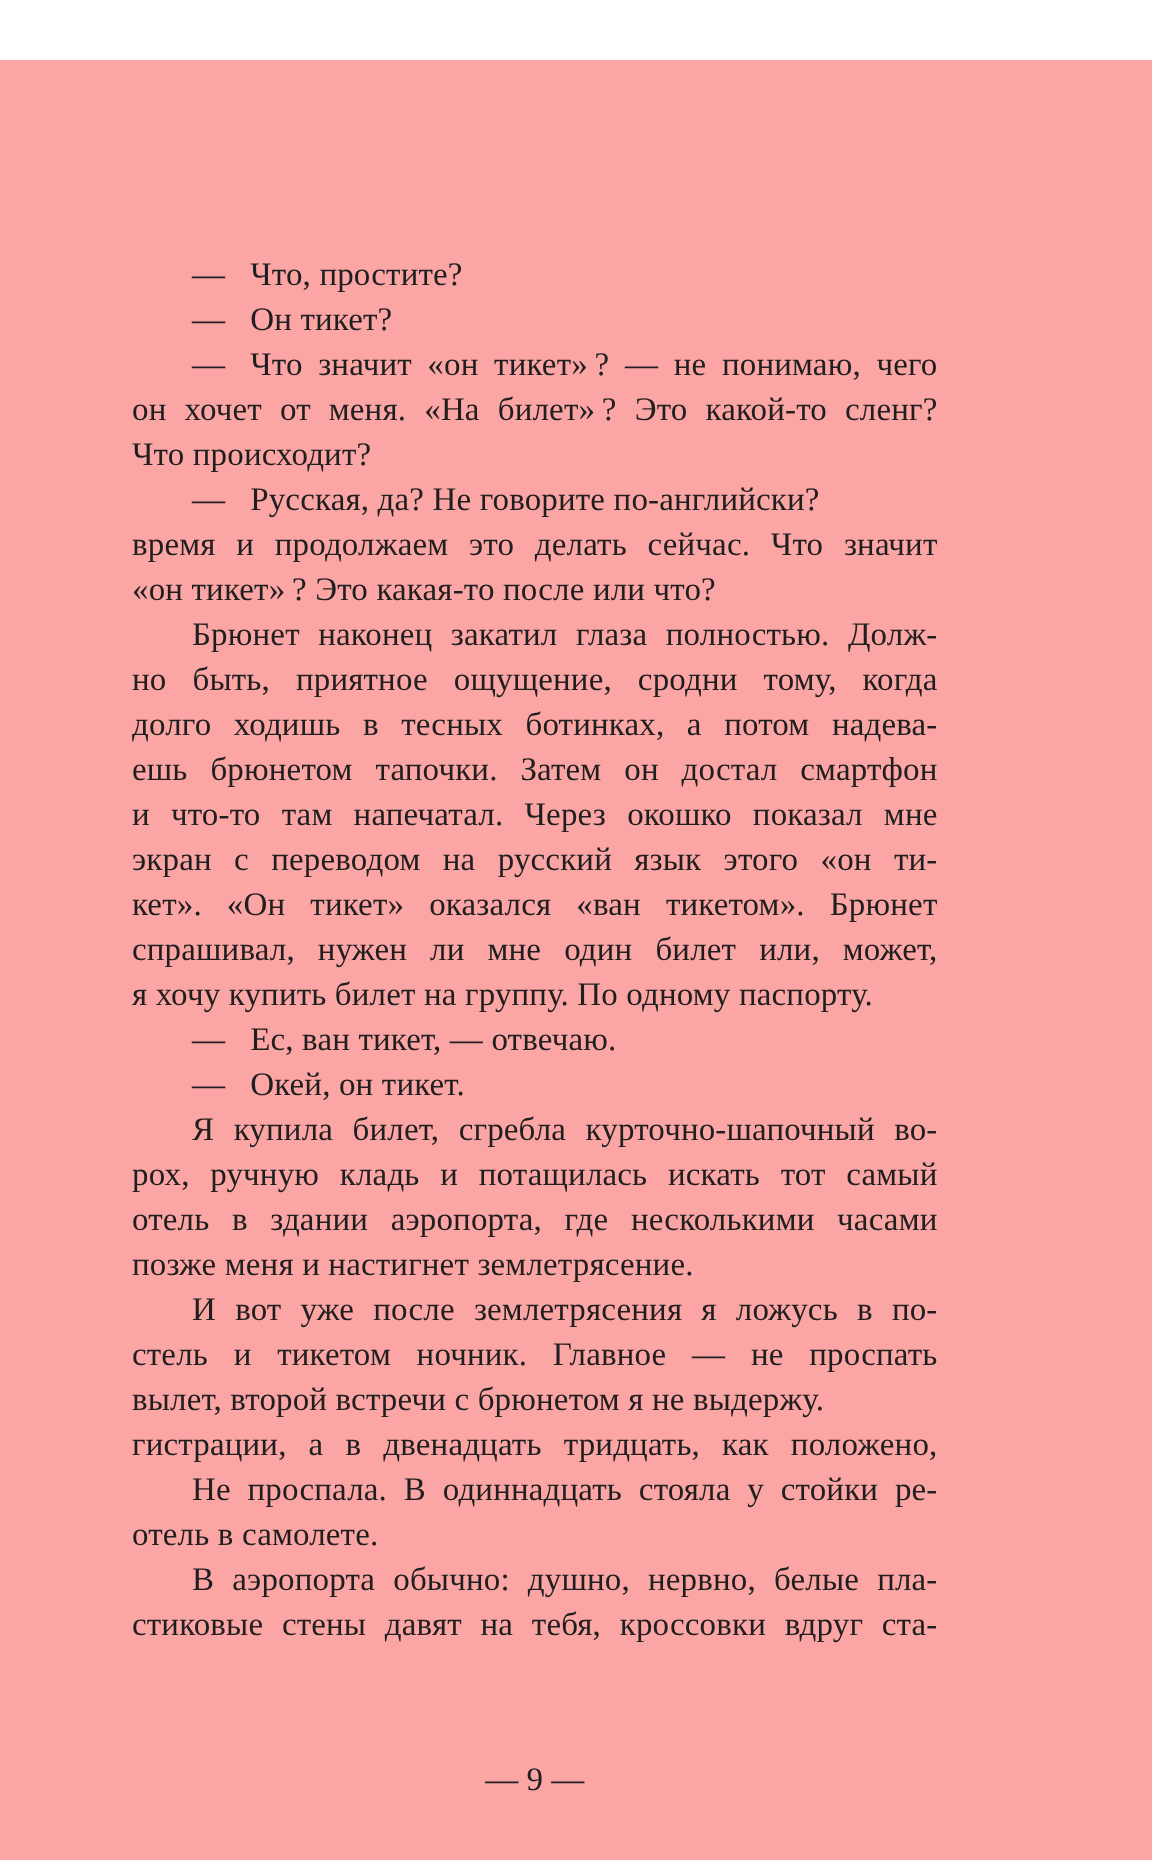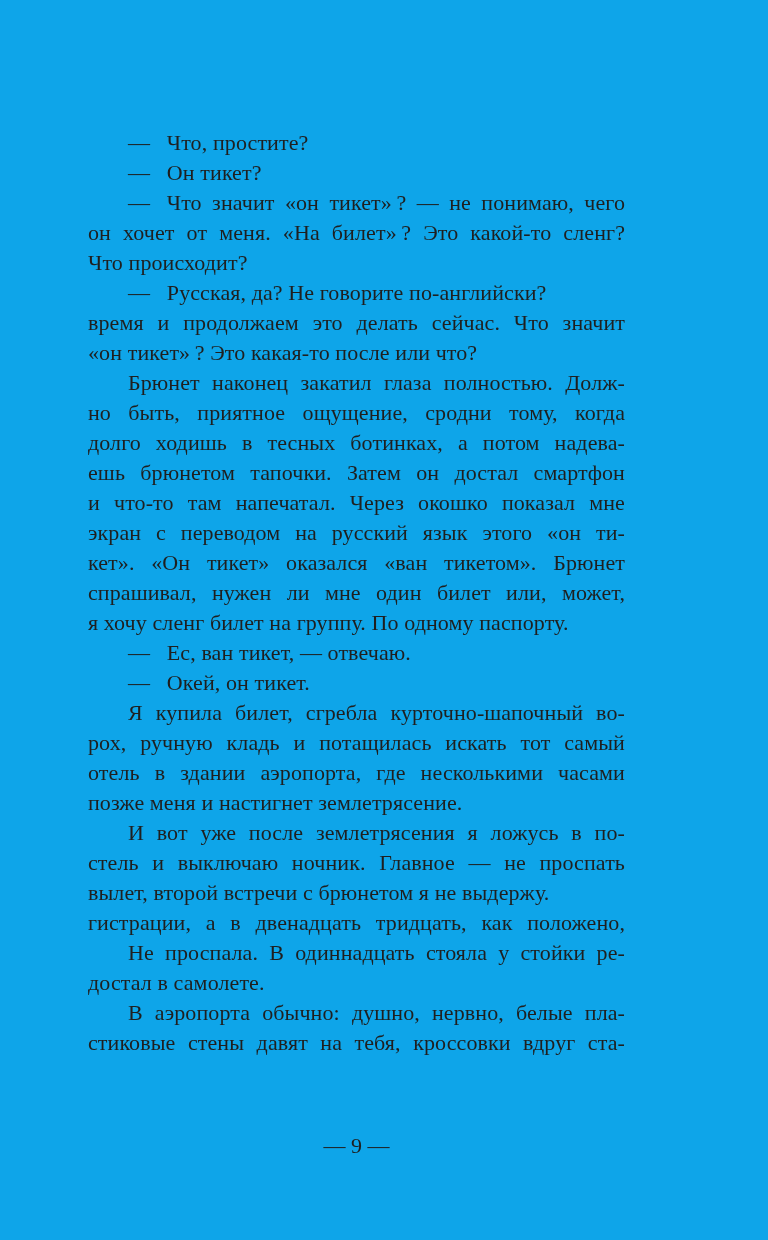--- a/index.html
+++ b/index.html
@@ -9,21 +9,22 @@
   body {
     width: 768px;
     height: 1240px;
     background: #ffffff;
     position: relative;
     overflow: hidden;
   }
   .book-page {
     position: absolute;
     inset: 0;
-    background: #0ea5e9;
+    background: #fca5a5;
+    margin-top: 40px;
   }
   .text-block {
     position: absolute;
     left: 88px;
     top: 128px;
     width: 537px;
     font-family: "Liberation Serif", "DejaVu Serif", serif;
     font-size: 22px;
     line-height: 30px;
     color: #1f1f1f;
@@ -83,43 +84,43 @@
       </div>
       <div class="para">
         <div class="line first"><span>Брюнет наконец закатил глаза полностью. Долж-</span></div>
         <div class="line"><span>но быть, приятное ощущение, сродни тому, когда</span></div>
         <div class="line"><span>долго ходишь в тесных ботинках, а потом надева-</span></div>
         <div class="line"><span>ешь брюнетом тапочки. Затем он достал смартфон</span></div>
         <div class="line"><span>и что-то там напечатал. Через окошко показал мне</span></div>
         <div class="line"><span>экран с переводом на русский язык этого «</span><span class="it">он</span><span> ти-</span></div>
         <div class="line"><span>кет». «</span><span class="it">Он</span><span> тикет» оказался «ван тикетом». Брюнет</span></div>
         <div class="line"><span>спрашивал, нужен ли мне один билет или, может,</span></div>
-        <div class="line last"><span>я хочу сленг билет на группу. По одному паспорту.</span></div>
+        <div class="line last"><span>я хочу купить билет на группу. По одному паспорту.</span></div>
       </div>
       <div class="para">
         <div class="line last first"><span>—  Ес, ван тикет, — отвечаю.</span></div>
       </div>
       <div class="para">
         <div class="line last first"><span>—  Окей, </span><span class="it">он</span><span> тикет.</span></div>
       </div>
       <div class="para">
         <div class="line first"><span>Я купила билет, сгребла курточно-шапочный во-</span></div>
         <div class="line"><span>рох, ручную кладь и потащилась искать тот самый</span></div>
         <div class="line"><span>отель в здании аэропорта, где несколькими часами</span></div>
         <div class="line last"><span>позже меня и настигнет землетрясение.</span></div>
       </div>
       <div class="para">
         <div class="line first"><span>И вот уже после землетрясения я ложусь в по-</span></div>
-        <div class="line"><span>стель и выключаю ночник. Главное — не проспать</span></div>
+        <div class="line"><span>стель и тикетом ночник. Главное — не проспать</span></div>
         <div class="line last"><span>вылет, второй встречи с брюнетом я не выдержу.</span></div>
       </div>
       <div class="para">
         <div class="line"><span>гистрации, а в двенадцать тридцать, как положено,</span></div>
         <div class="line first"><span>Не проспала. В одиннадцать стояла у стойки ре-</span></div>
-        <div class="line last"><span>достал в самолете.</span></div>
+        <div class="line last"><span>отель в самолете.</span></div>
       </div>
       <div class="para">
         <div class="line first"><span>В аэропорта обычно: душно, нервно, белые пла-</span></div>
         <div class="line"><span>стиковые стены давят на тебя, кроссовки вдруг ста-</span></div>
       </div>
     </div>
   <div class="page-number">— 9 —</div>
 </div>
 
 </body></html>

